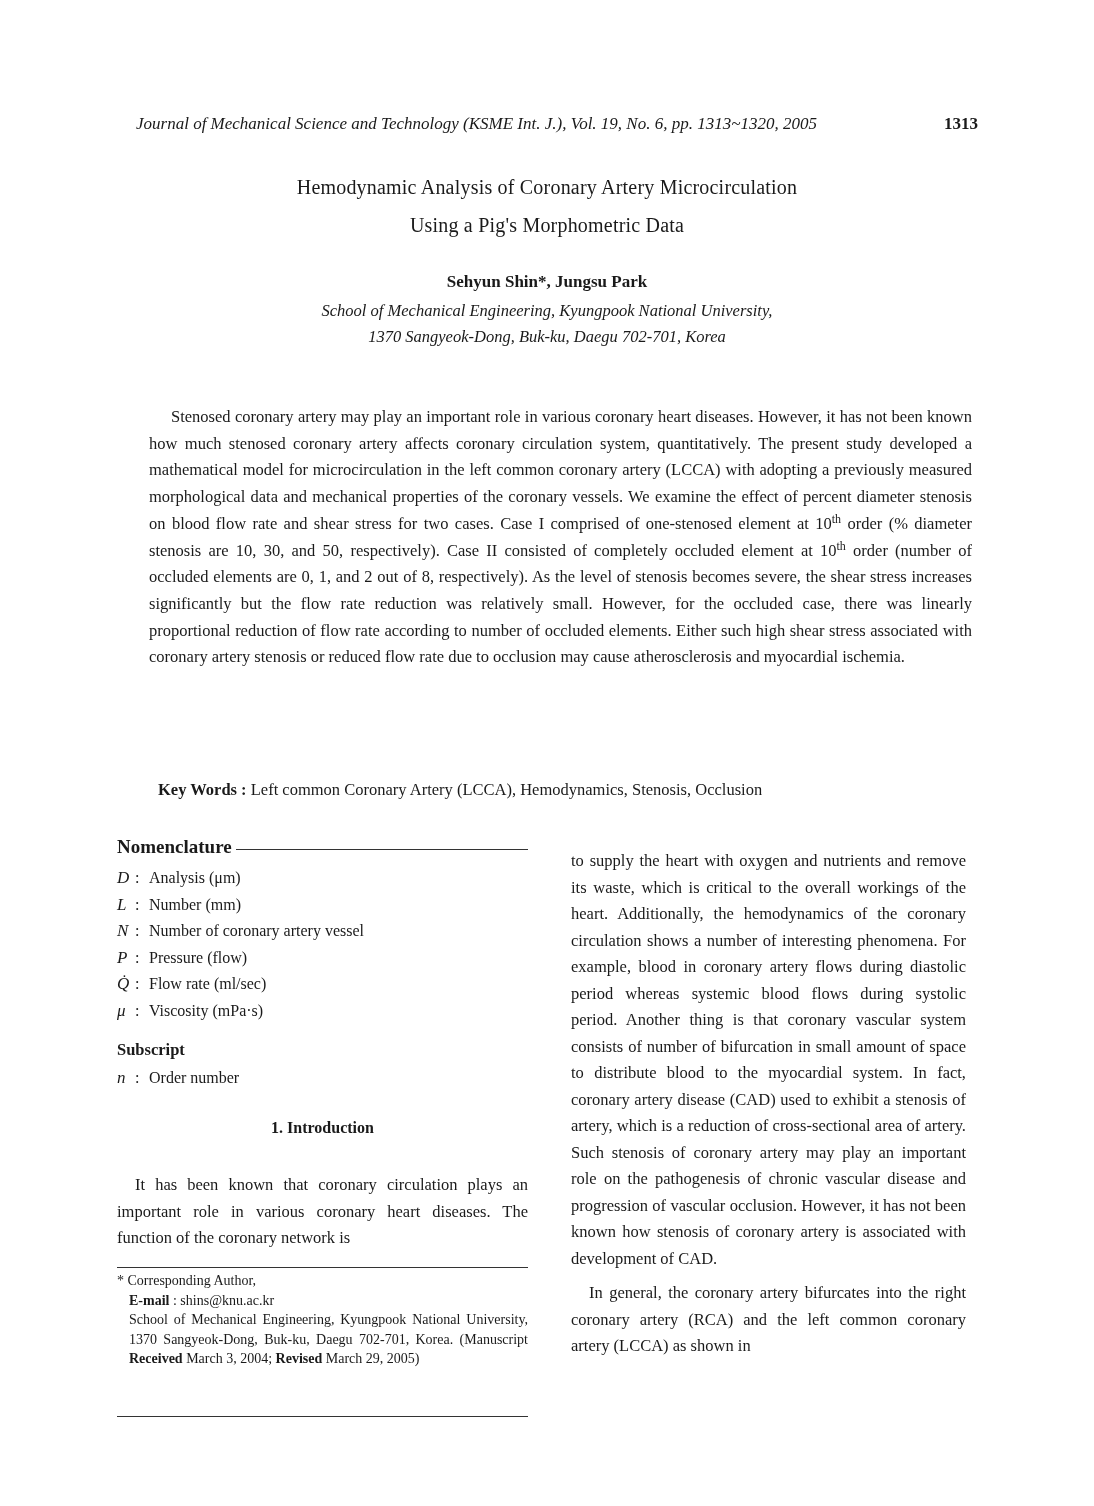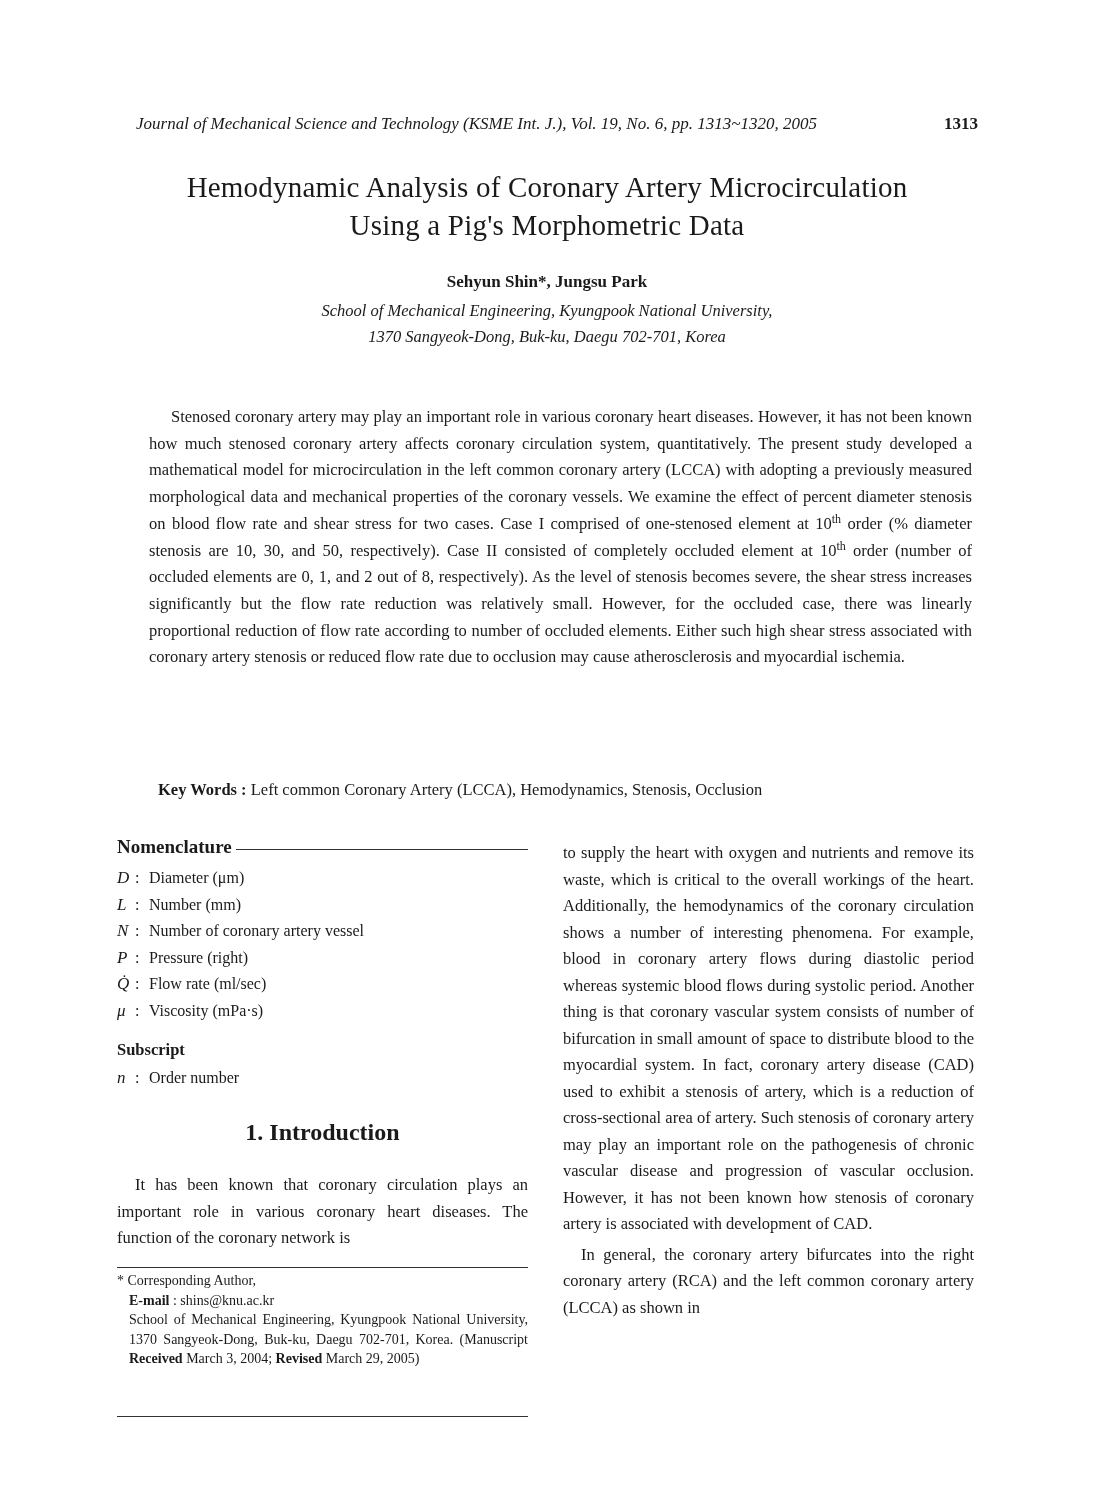--- a/index.html
+++ b/index.html
@@ -8,21 +8,21 @@
     font-family: "Liberation Serif", "DejaVu Serif", serif; color: #1a1a1a;
   }
   .abs { position: absolute; }
   .running-head {
     left: 136px; top: 114px; width: 842px; font-size: 17px; font-style: italic;
     white-space: nowrap;
   }
   .running-head .pg { font-style: normal; font-weight: bold; position: absolute; right: 0; top: 0; }
   .title {
     left: 100px; top: 168px; width: 894px; text-align: center;
-    font-size: 29px; line-height: 38px; letter-spacing: 0.2px;
+    font-size: 20px; line-height: 38px; letter-spacing: 0.2px;
   }
   .authors {
     left: 100px; top: 272px; width: 894px; text-align: center;
     font-size: 17px; font-weight: bold;
   }
   .affil {
     left: 100px; top: 298px; width: 894px; text-align: center;
     font-size: 16.5px; font-style: italic; line-height: 26px;
   }
   .abstract {
@@ -38,38 +38,38 @@
   .nom-head {
     top: 836px; font-size: 19px; font-weight: bold; display: flex; align-items: center;
   }
   .nom-head .rule { flex: 1; height: 1px; background: #333; margin-left: 4px; margin-top: 4px; }
   .nom-list { top: 865px; font-size: 16px; line-height: 26.5px; }
   .nom-item .sym { display: inline-block; width: 18px; font-style: italic; font-size: 17px; }
   .nom-item .colon { display: inline-block; width: 14px; }
   .sub-head { top: 1040px; font-size: 16.5px; font-weight: bold; }
   .sub-list { top: 1065px; font-size: 16px; line-height: 26px; }
   .sec-head {
-    top: 1119px; text-align: center; font-size: 24px; font-weight: bold;
+    top: 1119px; text-align: center; font-size: 16px; font-weight: bold;
   }
   .intro-left {
     top: 1172px; font-size: 16.5px; line-height: 26.5px; text-align: justify; text-indent: 18px;
   }
   .fn-rule-top { left: 117px; top: 1267px; width: 411px; height: 1px; background: #333; }
   .footnote {
     left: 117px; top: 1271px; width: 411px; font-size: 14px; line-height: 19.5px;
   }
   .footnote .fn-line { padding-left: 12px; }
   .footnote .fn-first { padding-left: 0; }
   .footnote b { font-weight: bold; }
   .fn-rule-bot { left: 117px; top: 1416px; width: 411px; height: 1px; background: #333; }
   .col-right {
     left: 563px; top: 840px; width: 411px; font-size: 16.5px; line-height: 26.5px;
     text-align: justify;
   }
-  .col-right p { margin: 0; }
+  .col-right p { margin: 8px; }
   .col-right p.indent { text-indent: 18px; margin-top: 4px; }
 </style>
 </head>
 <body>
 
 <div class="abs running-head">
   <span>Journal of Mechanical Science and Technology (KSME Int. J.), Vol. 19, No. 6, pp. 1313~1320, 2005</span>
   <span class="pg">1313</span>
 </div>
 
@@ -88,24 +88,24 @@
 <div class="abs abstract"><span>Stenosed coronary artery may play an important role in various coronary heart diseases. However, it has not been known how much stenosed coronary artery affects coronary circulation system, quantitatively. The present study developed a mathematical model for microcirculation in the left common coronary artery (LCCA) with adopting a previously measured morphological data and mechanical properties of the coronary vessels. We examine the effect of percent diameter stenosis on blood flow rate and shear stress for two cases. Case I comprised of one-stenosed element at 10</span><sup>th</sup><span> order (% diameter stenosis are 10, 30, and 50, respectively). Case II consisted of completely occluded element at 10</span><sup>th</sup><span> order (number of occluded elements are 0, 1, and 2 out of 8, respectively). As the level of stenosis becomes severe, the shear stress increases significantly but the flow rate reduction was relatively small. However, for the occluded case, there was linearly proportional reduction of flow rate according to number of occluded elements. Either such high shear stress associated with coronary artery stenosis or reduced flow rate due to occlusion may cause atherosclerosis and myocardial ischemia.</span></div>
 
 <div class="abs keywords"><span class="kw-label">Key Words :</span><span> Left common Coronary Artery (LCCA), Hemodynamics, Stenosis, Occlusion</span></div>
 
 <div class="abs col-left nom-head">
   <span>Nomenclature</span>
   <span class="rule"></span>
 </div>
 
 <div class="abs col-left nom-list">
-  <div class="nom-item"><span class="sym">D</span><span class="colon">:</span><span>Diameter (μm)</span></div>
+  <div class="nom-item"><span class="sym">D</span><span class="colon">:</span><span>Analysis (μm)</span></div>
   <div class="nom-item"><span class="sym">L</span><span class="colon">:</span><span>Number (mm)</span></div>
   <div class="nom-item"><span class="sym">N</span><span class="colon">:</span><span>Number of coronary artery vessel</span></div>
-  <div class="nom-item"><span class="sym">P</span><span class="colon">:</span><span>Pressure (right)</span></div>
+  <div class="nom-item"><span class="sym">P</span><span class="colon">:</span><span>Pressure (flow)</span></div>
   <div class="nom-item"><span class="sym">Q̇</span><span class="colon">:</span><span>Flow rate (ml/sec)</span></div>
   <div class="nom-item"><span class="sym">μ</span><span class="colon">:</span><span>Viscosity (mPa·s)</span></div>
 </div>
 
 <div class="abs col-left sub-head">Subscript</div>
 <div class="abs col-left sub-list">
   <div class="nom-item"><span class="sym">n</span><span class="colon">:</span><span>Order number</span></div>
 </div>
 
 <div class="abs col-left sec-head">1. Introduction</div>

